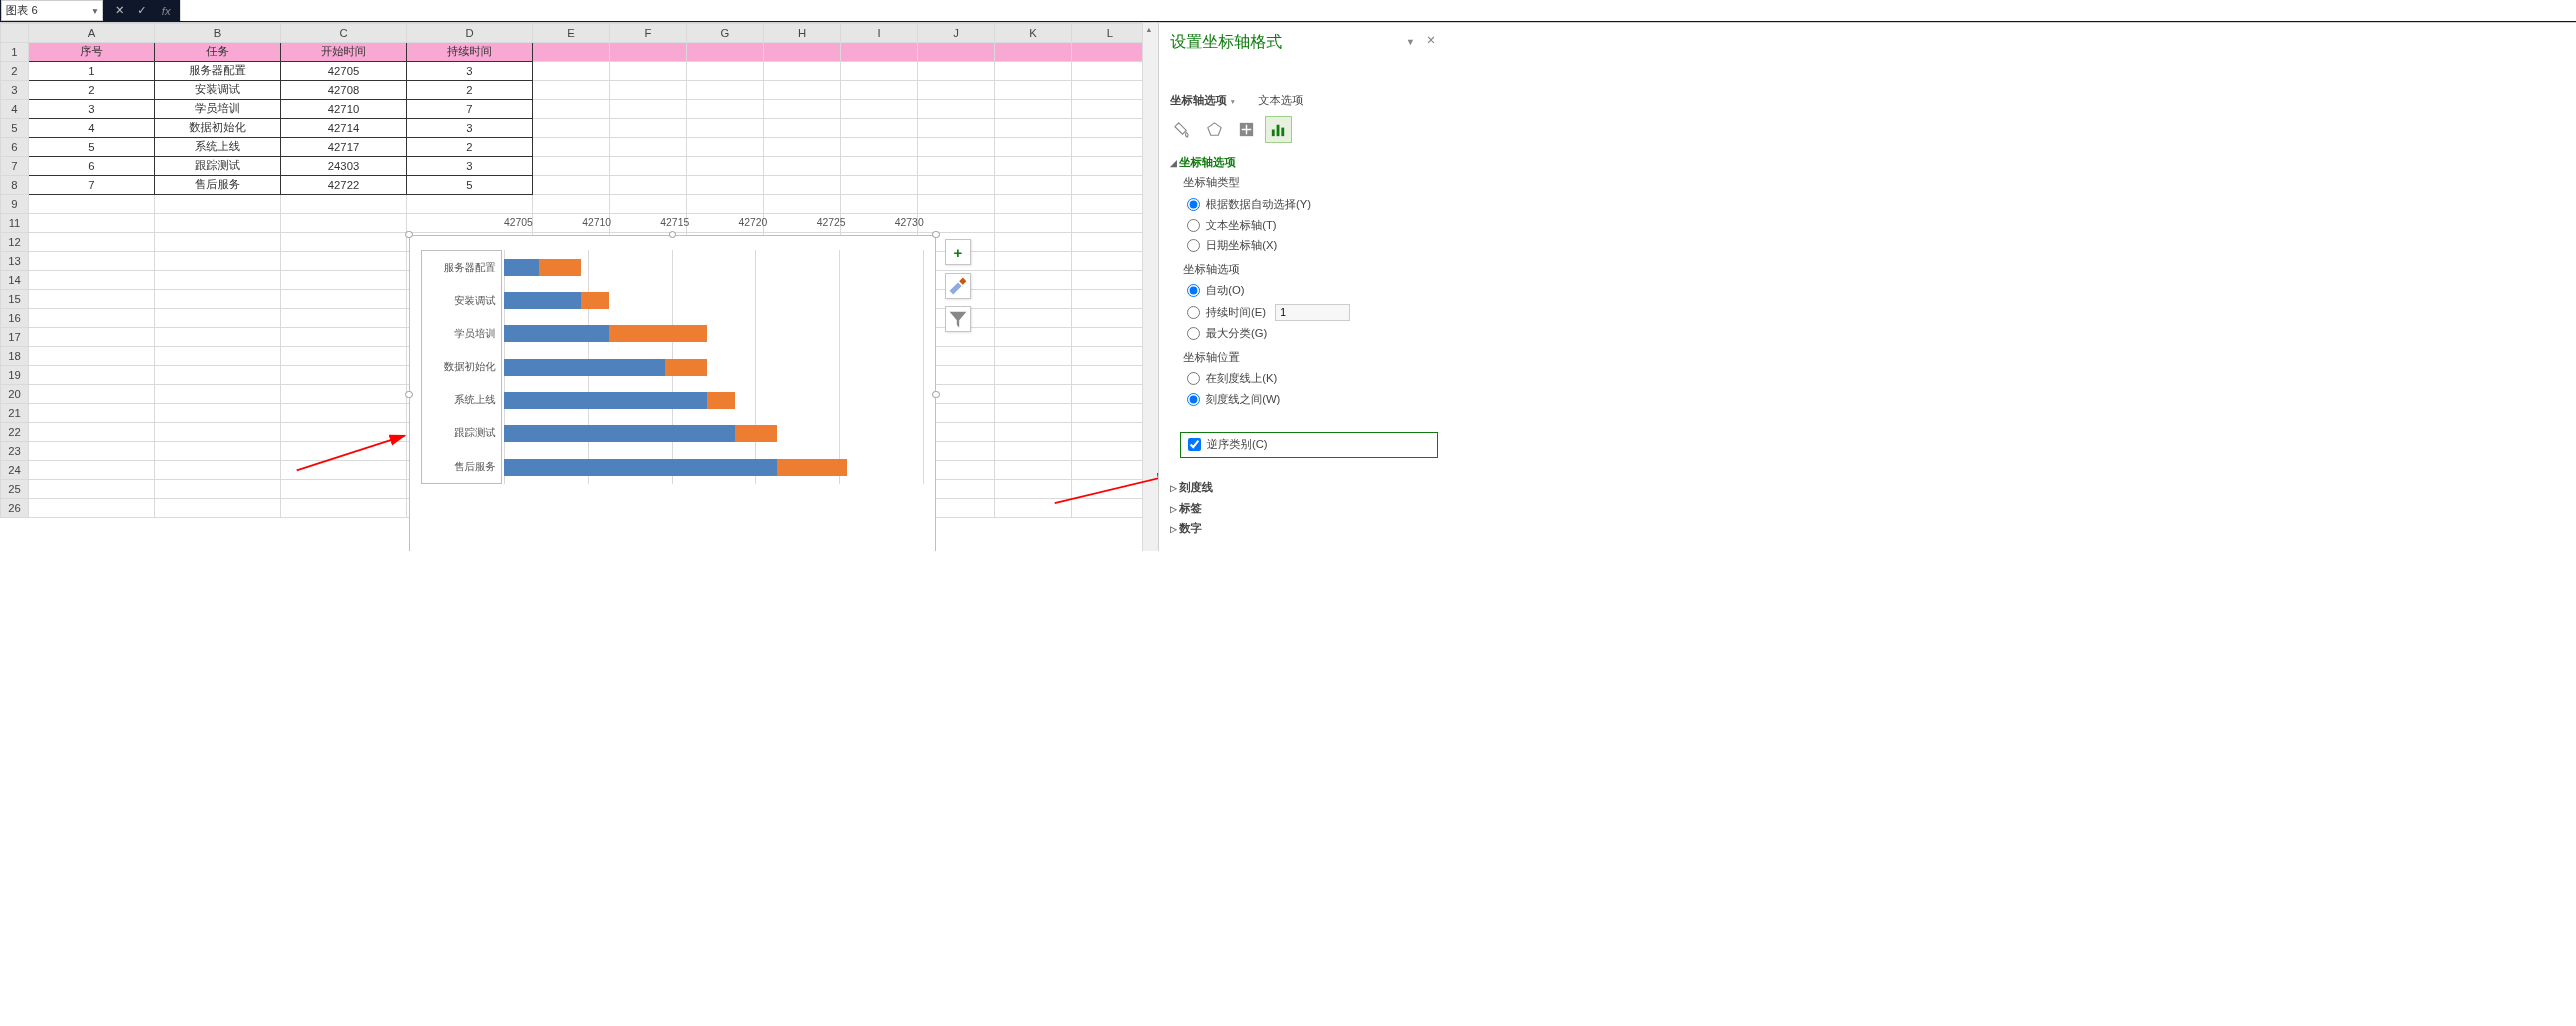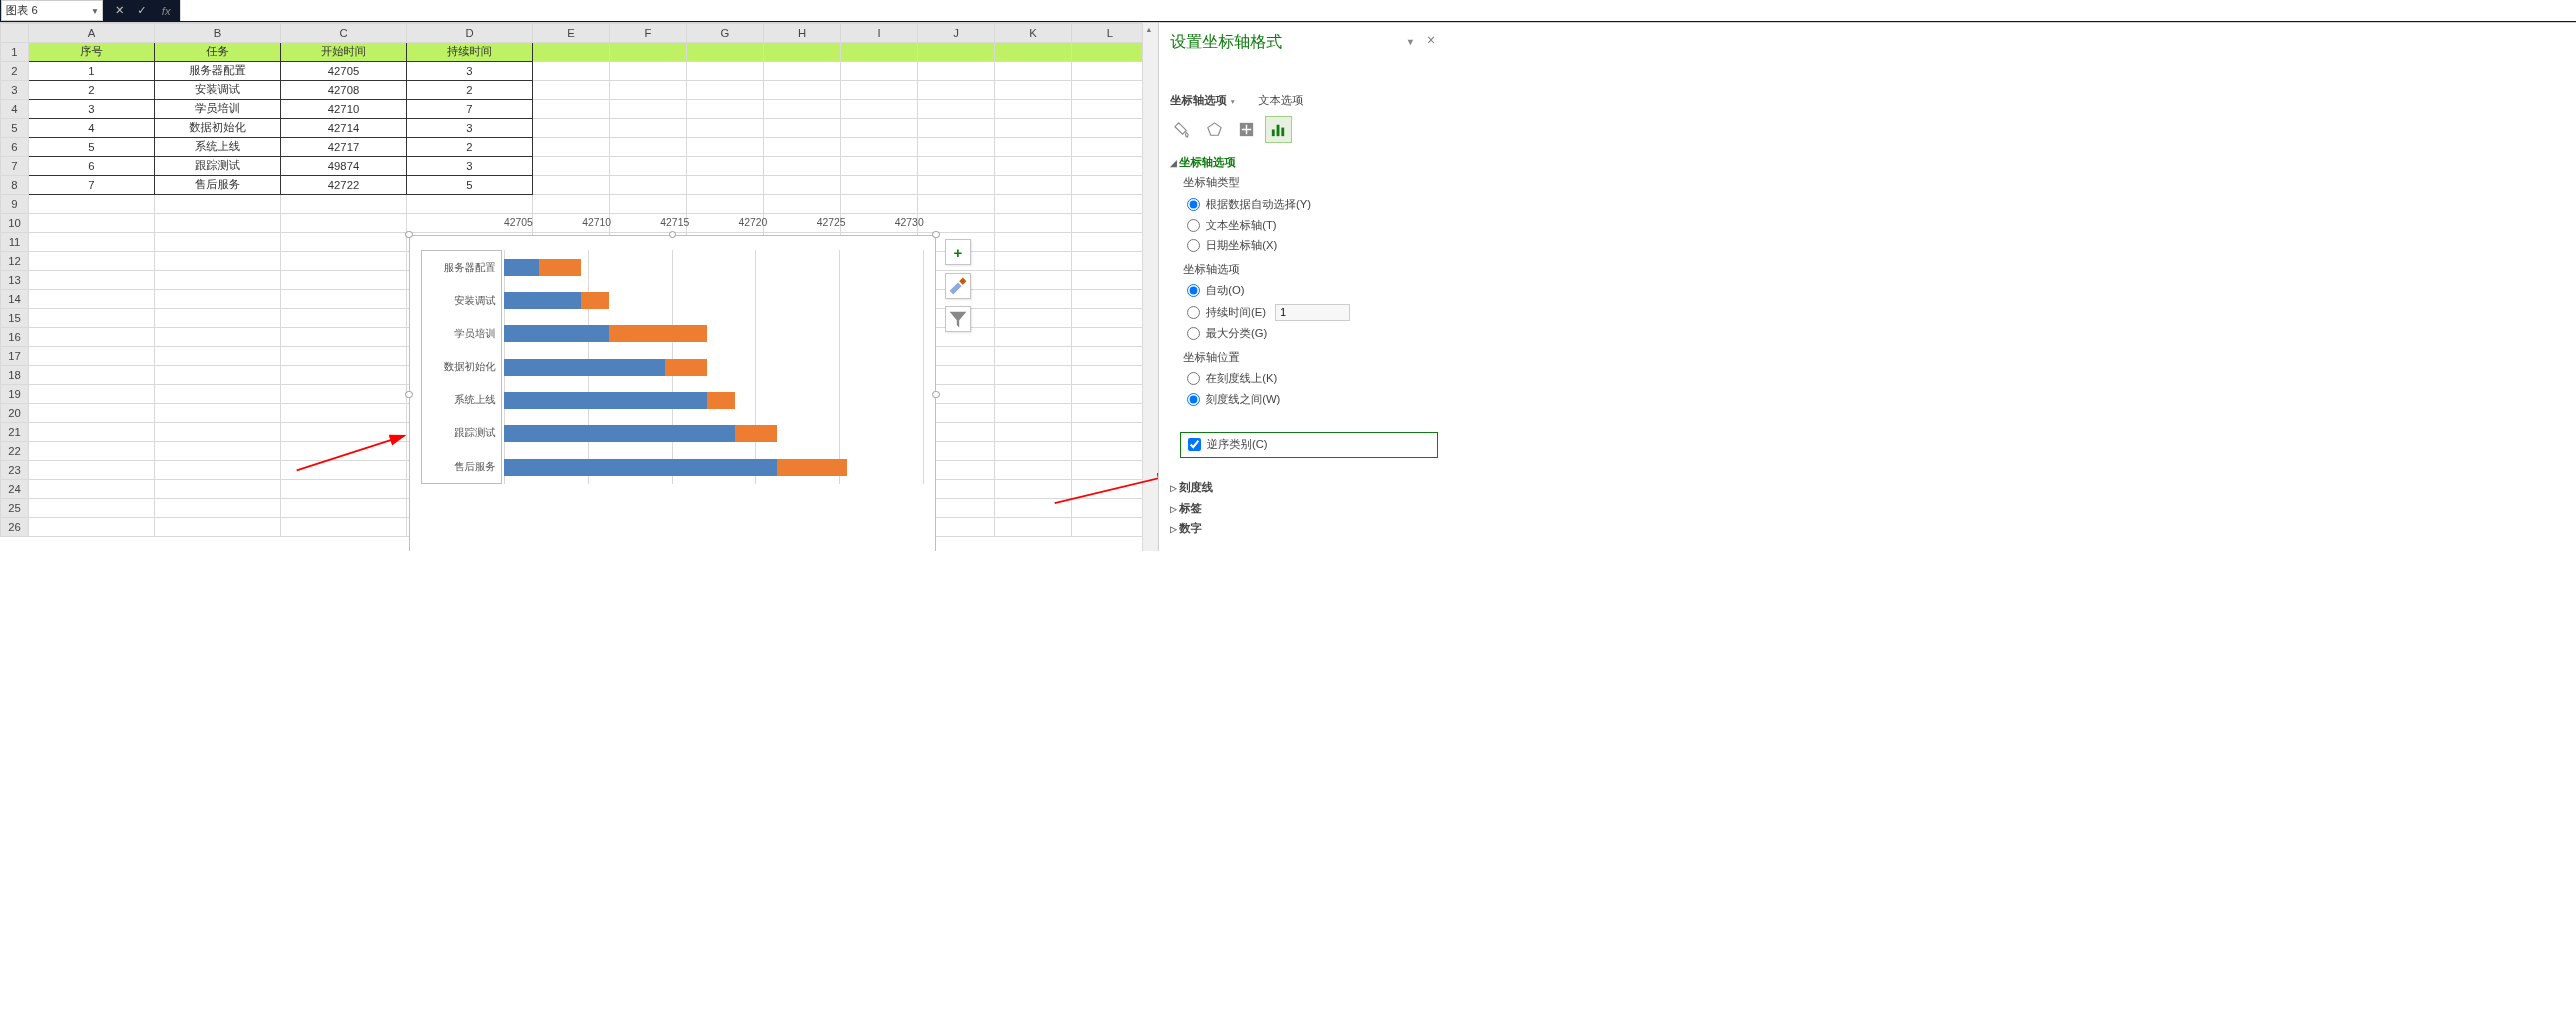--- a/index.html
+++ b/index.html
@@ -23,21 +23,21 @@
     .grid { border-collapse: collapse; table-layout: fixed; }
     .grid th, .grid td { border: 0.9px solid #d9d9d9; height: 19px; padding: 0; font-weight: normal; text-align: center; font-size: 11.3px; }
     .col-head th { background: #e6e6e6; color: #444; }
     .row-head { background: #e6e6e6; color: #444; width: 28px; }
     .corner { background: #e6e6e6; width: 28px; }
     .col-A { width: 126px; }
     .col-B { width: 126px; }
     .col-C { width: 126px; }
     .col-D { width: 126px; }
     .col-E, .col-F, .col-G, .col-H, .col-I, .col-J, .col-K, .col-L { width: 77px; }
-    .data-header td { background: #bef264; }
+    .data-header td { background: #f9a8d4; }
     .data-cell { border: 0.9px solid #333 !important; }
     .scroll-r { position: absolute; right: 0; top: 0; bottom: 0; width: 16px; background: #f0f0f0; border-left: 0.9px solid #d9d9d9; }
     .scroll-r::before { content: "▴"; position: absolute; top: 1.9px; left: 3.8px; color: #777; font-size: 8.5px; }
 
     
     .chart-obj { position: absolute; left: 409px; top: 212px; width: 527px; height: 320px; border: 0.9px solid #bfbfbf; background: #fff; }
     .chart-handle { position: absolute; width: 7.5px; height: 7.5px; background: #fff; border: 0.9px solid #999; border-radius: 50%; }
     .h-tl { top: -4.7px; left: -4.7px; } .h-tr { top: -4.7px; right: -4.7px; }
     .h-t { top: -4.7px; left: 50%; margin-left: -3.8px; }
     .h-l { left: -4.7px; top: 50%; margin-top: -3.8px; } .h-r { right: -4.7px; top: 50%; margin-top: -3.8px; }
@@ -210,21 +210,21 @@
             <td></td>
             <td></td>
             <td></td>
             <td></td>
             <td></td>
           </tr>
           <tr>
             <th class="row-head">7</th>
             <td class="data-cell">6</td>
             <td class="data-cell">跟踪测试</td>
-            <td class="data-cell">49874</td>
+            <td class="data-cell">24303</td>
             <td class="data-cell">3</td>
             <td></td>
             <td></td>
             <td></td>
             <td></td>
             <td></td>
             <td></td>
             <td></td>
             <td></td>
           </tr>
@@ -240,35 +240,20 @@
             <td></td>
             <td></td>
             <td></td>
             <td></td>
             <td></td>
           </tr>
         </tbody>
       <tbody id="empty-rows">
           <tr>
             <th class="row-head">9</th>
-            <td></td>
-            <td></td>
-            <td></td>
-            <td></td>
-            <td></td>
-            <td></td>
-            <td></td>
-            <td></td>
-            <td></td>
-            <td></td>
-            <td></td>
-            <td></td>
-          </tr>
-          <tr>
-            <th class="row-head">10</th>
             <td></td>
             <td></td>
             <td></td>
             <td></td>
             <td></td>
             <td></td>
             <td></td>
             <td></td>
             <td></td>
             <td></td>

